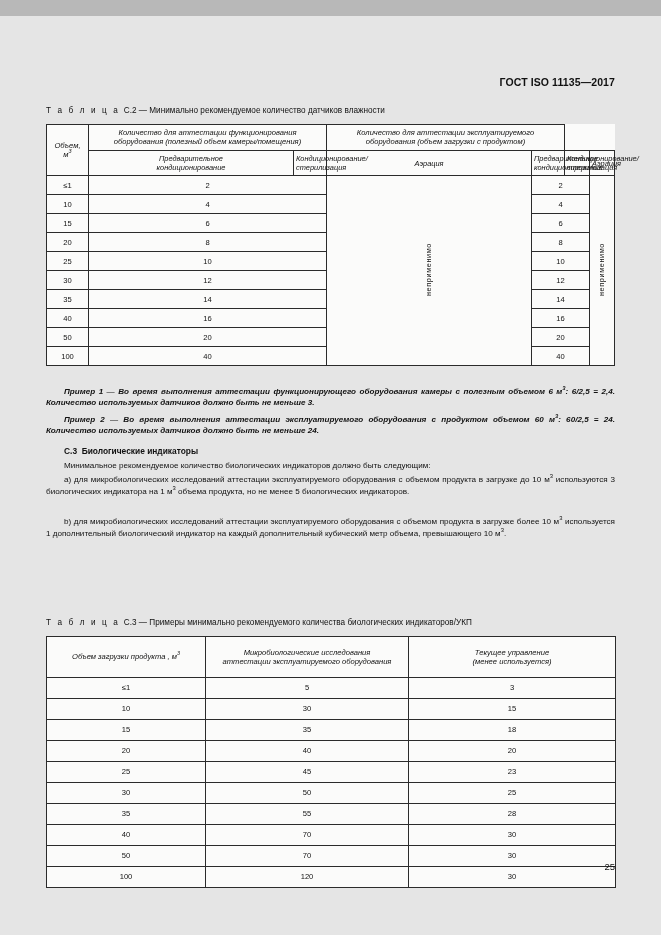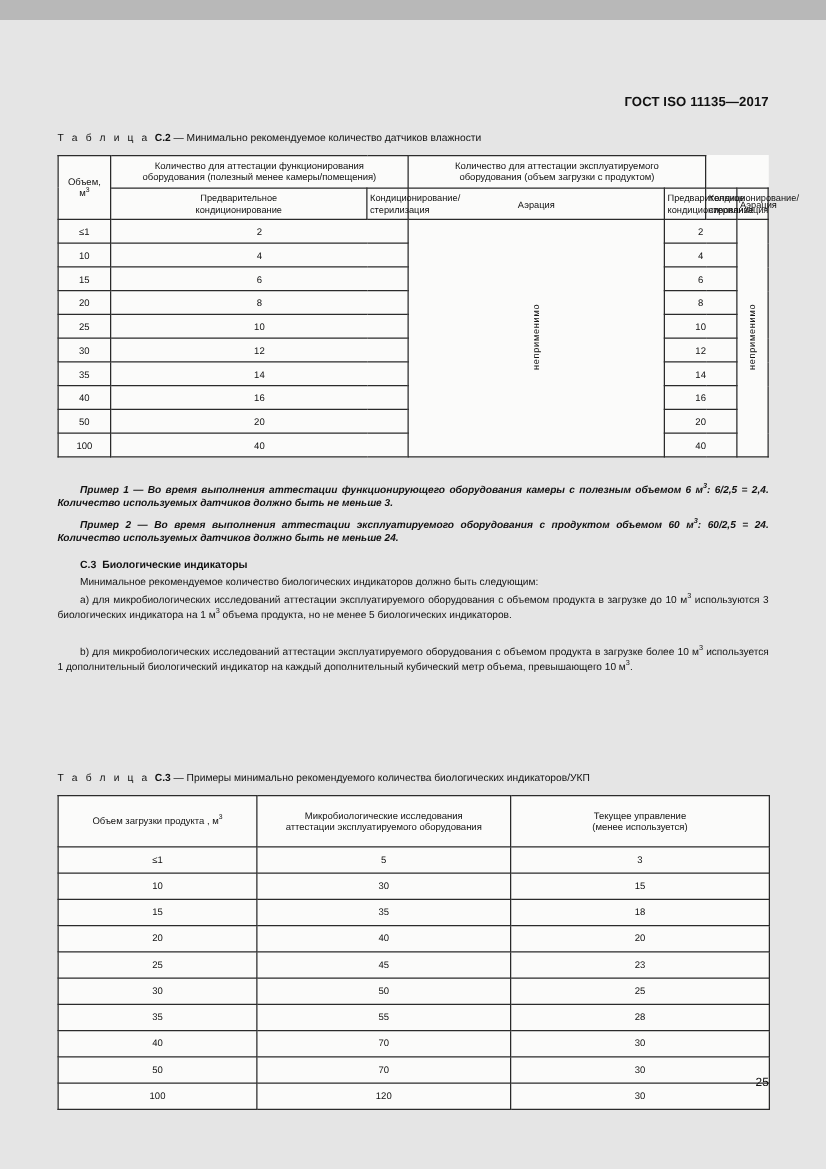--- a/index.html
+++ b/index.html
@@ -46,21 +46,20 @@
     color: #111;
     white-space: nowrap;
     line-height: 1.1;
   }
   .tbl-caption .lead {
     letter-spacing: 2.1px;
   }
   .tbl-caption .num {
     letter-spacing: 0;
     padding-left: 4px;
-    font-weight: bold;
   }
   .cap-c2 {
     position: absolute;
     top: 90px;
     left: 0;
   }
   .cap-c3 {
     position: absolute;
     top: 602px;
     left: 0;
@@ -77,20 +76,21 @@
   table.gost td, table.gost th {
     border: 0.8px solid #2b2b2b;
     text-align: center;
     vertical-align: middle;
     font-weight: normal;
     padding: 0;
     line-height: 1.25;
   }
   table.gost .hdr {
     padding: 3px 2px;
+    font-style: italic;
   }
   table.gost .thick-top {
     border-top-width: 1.6px;
   }
 
   
   #table-c2-wrap {
     position: absolute;
     top: 108px;
     left: 0;
@@ -222,21 +222,21 @@
             <col class="aer-cell">
         </colgroup>
         <thead>
           <tr>
             <td class="hdr" rowspan="2">
               <span>Объем,</span><br>
               <span>м</span><span class="sup">3</span>
             </td>
             <td class="hdr" colspan="2">
               <span>Количество для аттестации функционирования</span><br>
-              <span>оборудования (полезный менее камеры/помещения)</span>
+              <span>оборудования (полезный объем камеры/помещения)</span>
             </td>
             <td class="hdr" colspan="2">
               <span>Количество для аттестации эксплуатируемого</span><br>
               <span>оборудования (объем загрузки с продуктом)</span>
             </td>
           </tr>
           <tr>
             <td class="hdr hdr-sub">
               <span>Предварительное</span><br>
               <span>кондиционирование</span>

